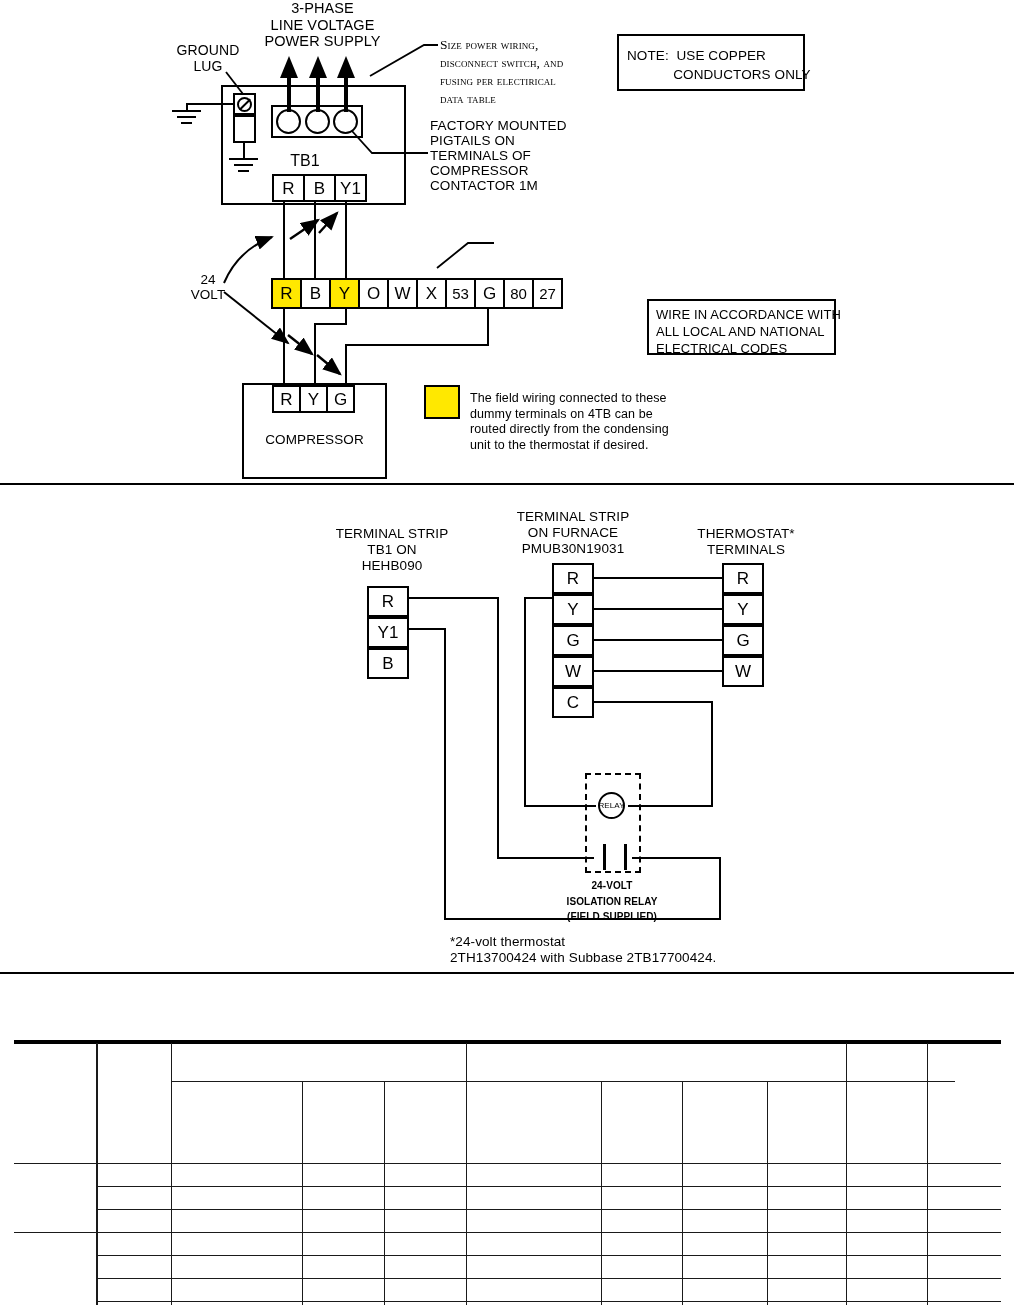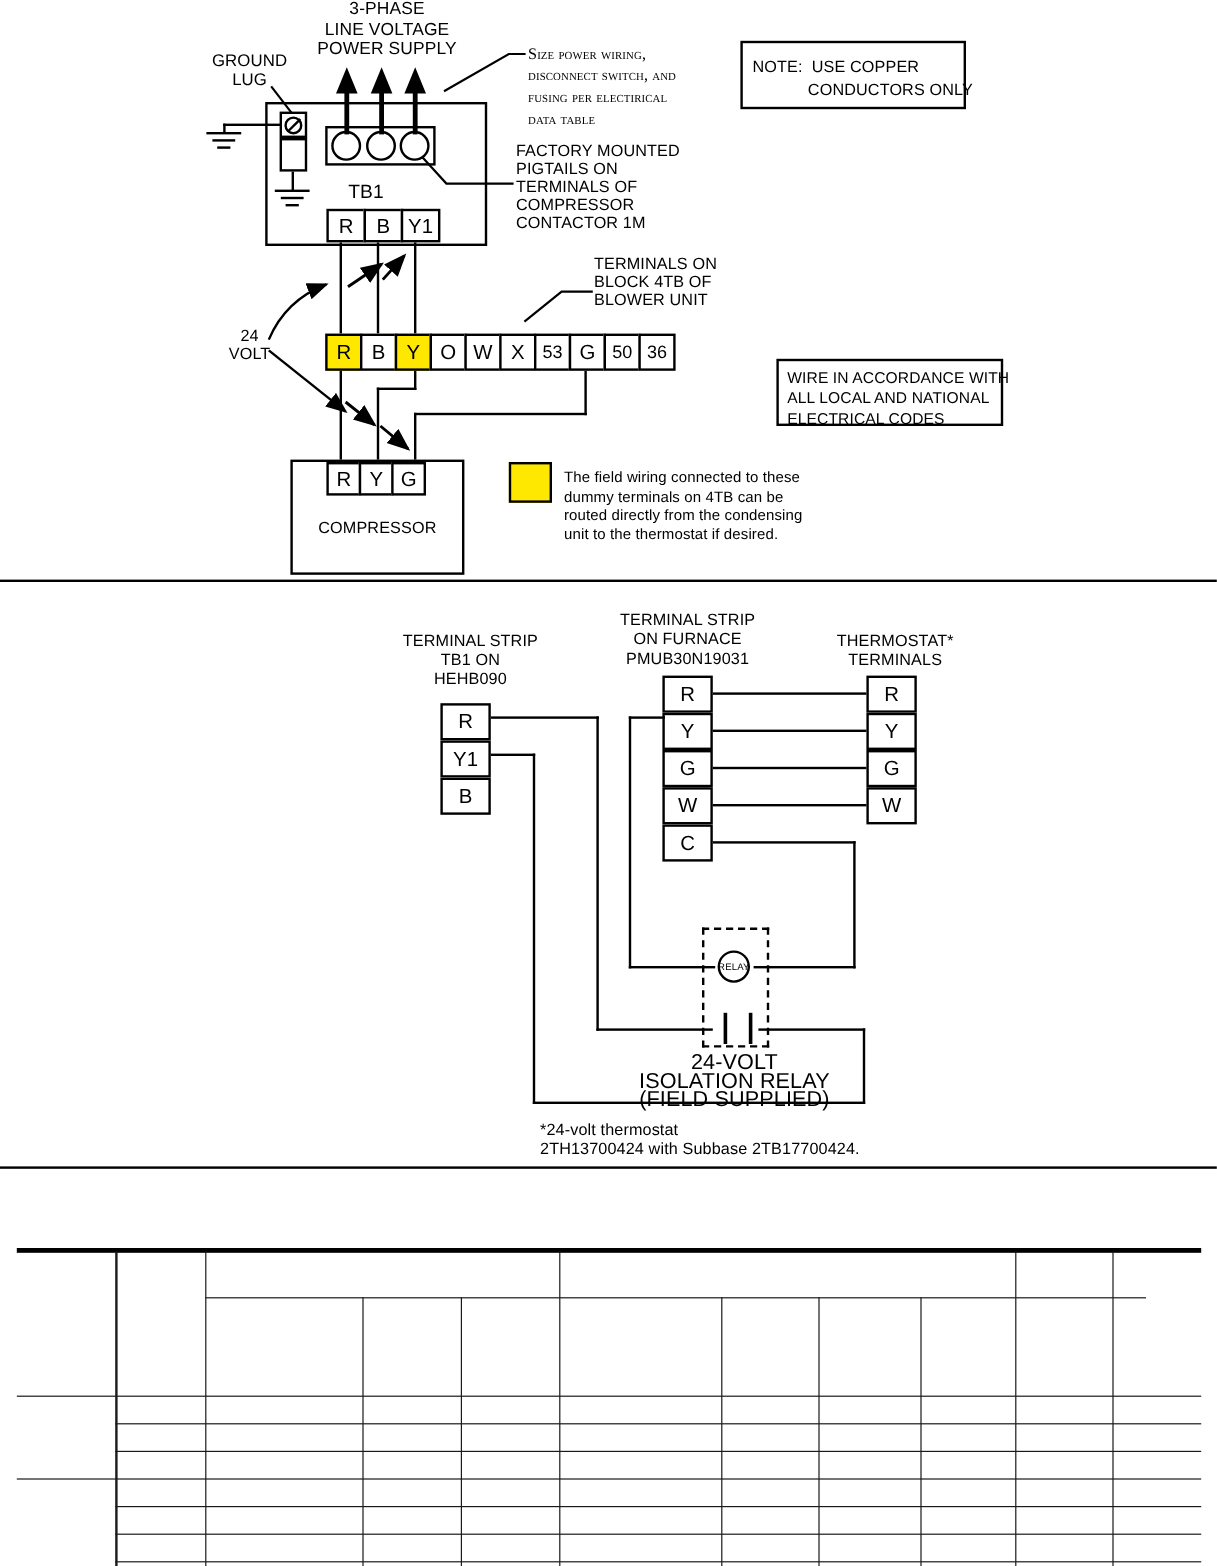--- a/index.html
+++ b/index.html
@@ -64,23 +64,20 @@
 disconnect switch, and
 fusing per electirical
 data table</div>
 
   <div class="lbl" style="left:430px;top:118px;width:200px;font-size:13.5px;line-height:15px;">FACTORY MOUNTED
 PIGTAILS ON
 TERMINALS OF
 COMPRESSOR
 CONTACTOR 1M</div>
 
-  <div class="lbl" style="left:495px;top:212px;width:170px;font-size:13.5px;line-height:15px;">TERMINALS ON
-BLOCK 4TB OF
-BLOWER UNIT</div>
 
   <div class="nbox" style="left:647px;top:299px;width:189px;height:56px;">
     <div class="lbl" style="left:7px;top:5px;width:185px;font-size:13px;line-height:17px;">WIRE IN ACCORDANCE WITH
 ALL LOCAL AND NATIONAL
 ELECTRICAL CODES</div>
   </div>
 
   <div class="nbox" style="left:617px;top:34px;width:188px;height:57px;">
     <div class="lbl" style="left:8px;top:10px;width:180px;font-size:13.5px;line-height:19px;">NOTE:  USE COPPER
             CONDUCTORS ONLY</div>
@@ -127,22 +124,22 @@
 VOLT</div>
 
   <div class="tcell y" style="left:271px;top:278px;width:31px;height:31px;">R</div>
   <div class="tcell" style="left:300px;top:278px;width:31px;height:31px;">B</div>
   <div class="tcell y" style="left:329px;top:278px;width:31px;height:31px;">Y</div>
   <div class="tcell" style="left:358px;top:278px;width:31px;height:31px;">O</div>
   <div class="tcell" style="left:387px;top:278px;width:31px;height:31px;">W</div>
   <div class="tcell" style="left:416px;top:278px;width:31px;height:31px;">X</div>
   <div class="tcell small" style="left:445px;top:278px;width:31px;height:31px;">53</div>
   <div class="tcell" style="left:474px;top:278px;width:31px;height:31px;">G</div>
-  <div class="tcell small" style="left:503px;top:278px;width:31px;height:31px;">50</div>
-  <div class="tcell small" style="left:532px;top:278px;width:31px;height:31px;">36</div>
+  <div class="tcell small" style="left:503px;top:278px;width:31px;height:31px;">80</div>
+  <div class="tcell small" style="left:532px;top:278px;width:31px;height:31px;">27</div>
 
   <div class="vline" style="left:283px;top:309px;height:76px;"></div>
 
   <div class="vline" style="left:345px;top:309px;height:16px;"></div>
   <div class="hline" style="left:314px;top:323px;width:33px;"></div>
   <div class="vline" style="left:314px;top:323px;height:62px;"></div>
 
   <div class="vline" style="left:487px;top:309px;height:37px;"></div>
   <div class="hline" style="left:345px;top:344px;width:144px;"></div>
   <div class="vline" style="left:345px;top:344px;height:41px;"></div>
@@ -212,21 +209,21 @@
   <div class="hline" style="left:628px;top:320px;width:85px;"></div>
 
   <div style="position:absolute;left:585px;top:288px;width:52px;height:96px;border:2px dashed #000;background:transparent;"></div>
 
   <div class="circ" style="left:598px;top:307px;width:27px;height:27px;"></div>
   <div class="lbl" style="left:598px;top:316px;width:27px;text-align:center;font-size:8px;line-height:9px;">RELAY</div>
 
   <div class="vline thick" style="left:603px;top:359px;height:26px;width:3px;"></div>
   <div class="vline thick" style="left:624px;top:359px;height:26px;width:3px;"></div>
 
-  <div class="lbl c" style="left:528px;top:393px;width:168px;font-size:18px;line-height:15.5px;">24-VOLT
+  <div class="lbl c" style="left:528px;top:393px;width:168px;font-size:10px;line-height:15.5px;font-weight:bold;">24-VOLT
 ISOLATION RELAY
 (FIELD SUPPLIED)</div>
 
   <div class="lbl" style="left:450px;top:449px;width:420px;font-size:13.5px;line-height:16px;">*24-volt thermostat
 2TH13700424 with Subbase 2TB17700424.</div>
 </div>
 
 <div class="hline" style="left:0;top:972px;width:1014px;height:2px;"></div>
 
 <div class="tbl" style="left:14px;top:1040px;width:987px;height:265px;">

